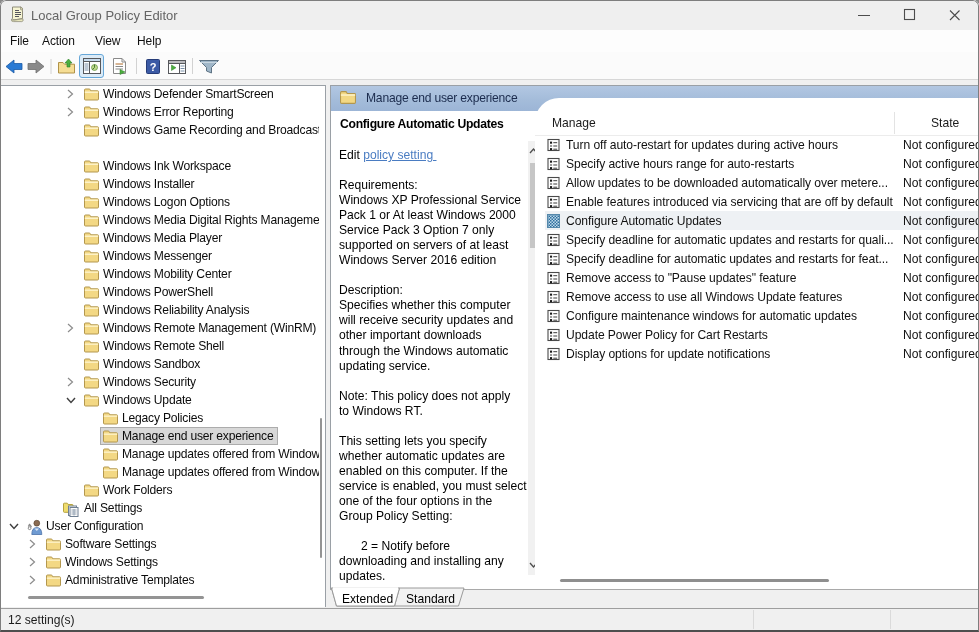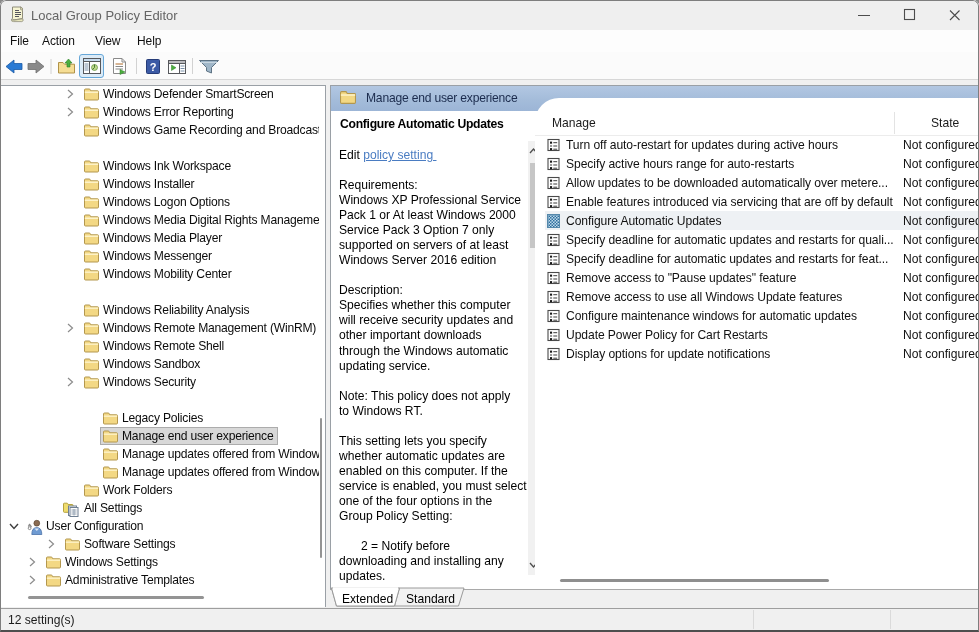--- a/index.html
+++ b/index.html
@@ -166,20 +166,27 @@
 </svg>
         <div class="txt" style="left:102px;top:2px;font-size:12.1px;letter-spacing:-0.2px;color:#0b0b0b;">Windows Mobility Center</div>
       </div>
       <div style="position:absolute;left:0;top:162px;width:318px;height:18px;">
         <svg width="15" height="13" viewBox="0 0 15 13" style="position:absolute;left:83px;top:2.5px;">
  <path d="M0.5 2 Q0.5 1 1.5 1 L5.2 1 Q6 1 6.3 1.8 L6.8 2.8 L13.7 2.8 Q14.5 2.8 14.5 3.7 L14.5 11 Q14.5 12 13.5 12 L1.5 12 Q0.5 12 0.5 11 Z" fill="#f3d884" stroke="#b3974e" stroke-width="1"></path>
  <path d="M0.8 4.2 L14.2 4.2" stroke="#fdf2c8" stroke-width="1.4"></path>
 </svg>
         <div class="txt" style="left:102px;top:2px;font-size:12.1px;letter-spacing:-0.2px;color:#0b0b0b;">Windows Messenger</div>
       </div>
+      <div style="position:absolute;left:0;top:198px;width:318px;height:18px;">
+        <svg width="15" height="13" viewBox="0 0 15 13" style="position:absolute;left:83px;top:2.5px;">
+ <path d="M0.5 2 Q0.5 1 1.5 1 L5.2 1 Q6 1 6.3 1.8 L6.8 2.8 L13.7 2.8 Q14.5 2.8 14.5 3.7 L14.5 11 Q14.5 12 13.5 12 L1.5 12 Q0.5 12 0.5 11 Z" fill="#f3d884" stroke="#b3974e" stroke-width="1"></path>
+ <path d="M0.8 4.2 L14.2 4.2" stroke="#fdf2c8" stroke-width="1.4"></path>
+</svg>
+        <div class="txt" style="left:102px;top:2px;font-size:12.1px;letter-spacing:-0.2px;color:#0b0b0b;">Windows PowerShell</div>
+      </div>
       <div style="position:absolute;left:0;top:216px;width:318px;height:18px;">
         <svg width="15" height="13" viewBox="0 0 15 13" style="position:absolute;left:83px;top:2.5px;">
  <path d="M0.5 2 Q0.5 1 1.5 1 L5.2 1 Q6 1 6.3 1.8 L6.8 2.8 L13.7 2.8 Q14.5 2.8 14.5 3.7 L14.5 11 Q14.5 12 13.5 12 L1.5 12 Q0.5 12 0.5 11 Z" fill="#f3d884" stroke="#b3974e" stroke-width="1"></path>
  <path d="M0.8 4.2 L14.2 4.2" stroke="#fdf2c8" stroke-width="1.4"></path>
 </svg>
         <div class="txt" style="left:102px;top:2px;font-size:12.1px;letter-spacing:-0.2px;color:#0b0b0b;">Windows Reliability Analysis</div>
       </div>
       <div style="position:absolute;left:0;top:234px;width:318px;height:18px;">
         <svg width="8" height="10" viewBox="0 0 8 10" style="position:absolute;left:65px;top:4px;">
           <path d="M2 1 L6.5 5 L2 9" fill="none" stroke="#8c8c8c" stroke-width="1.2"></path>
@@ -206,20 +213,30 @@
       </div>
       <div style="position:absolute;left:0;top:288px;width:318px;height:18px;">
         <svg width="8" height="10" viewBox="0 0 8 10" style="position:absolute;left:65px;top:4px;">
           <path d="M2 1 L6.5 5 L2 9" fill="none" stroke="#8c8c8c" stroke-width="1.2"></path>
         </svg>
         <svg width="15" height="13" viewBox="0 0 15 13" style="position:absolute;left:83px;top:2.5px;">
  <path d="M0.5 2 Q0.5 1 1.5 1 L5.2 1 Q6 1 6.3 1.8 L6.8 2.8 L13.7 2.8 Q14.5 2.8 14.5 3.7 L14.5 11 Q14.5 12 13.5 12 L1.5 12 Q0.5 12 0.5 11 Z" fill="#f3d884" stroke="#b3974e" stroke-width="1"></path>
  <path d="M0.8 4.2 L14.2 4.2" stroke="#fdf2c8" stroke-width="1.4"></path>
 </svg>
         <div class="txt" style="left:102px;top:2px;font-size:12.1px;letter-spacing:-0.2px;color:#0b0b0b;">Windows Security</div>
+      </div>
+      <div style="position:absolute;left:0;top:306px;width:318px;height:18px;">
+        <svg width="10" height="9" viewBox="0 0 10 9" style="position:absolute;left:65px;top:5px;">
+          <path d="M1 2 L5 6.5 L9 2" fill="none" stroke="#3f3f3f" stroke-width="1.4"></path>
+        </svg>
+        <svg width="15" height="13" viewBox="0 0 15 13" style="position:absolute;left:83px;top:2.5px;">
+ <path d="M0.5 2 Q0.5 1 1.5 1 L5.2 1 Q6 1 6.3 1.8 L6.8 2.8 L13.7 2.8 Q14.5 2.8 14.5 3.7 L14.5 11 Q14.5 12 13.5 12 L1.5 12 Q0.5 12 0.5 11 Z" fill="#f3d884" stroke="#b3974e" stroke-width="1"></path>
+ <path d="M0.8 4.2 L14.2 4.2" stroke="#fdf2c8" stroke-width="1.4"></path>
+</svg>
+        <div class="txt" style="left:102px;top:2px;font-size:12.1px;letter-spacing:-0.2px;color:#0b0b0b;">Windows Update</div>
       </div>
       <div style="position:absolute;left:0;top:324px;width:318px;height:18px;">
         <svg width="15" height="13" viewBox="0 0 15 13" style="position:absolute;left:102px;top:2.5px;">
  <path d="M0.5 2 Q0.5 1 1.5 1 L5.2 1 Q6 1 6.3 1.8 L6.8 2.8 L13.7 2.8 Q14.5 2.8 14.5 3.7 L14.5 11 Q14.5 12 13.5 12 L1.5 12 Q0.5 12 0.5 11 Z" fill="#f3d884" stroke="#b3974e" stroke-width="1"></path>
  <path d="M0.8 4.2 L14.2 4.2" stroke="#fdf2c8" stroke-width="1.4"></path>
 </svg>
         <div class="txt" style="left:121px;top:2px;font-size:12.1px;letter-spacing:-0.2px;color:#0b0b0b;">Legacy Policies</div>
       </div>
       <div style="position:absolute;left:0;top:342px;width:318px;height:18px;">
         <svg width="15" height="13" viewBox="0 0 15 13" style="position:absolute;left:102px;top:2.5px;">
@@ -277,21 +294,21 @@
             <line x1="2" y1="6" x2="4.5" y2="9"></line>
             <line x1="1.2" y1="8.5" x2="3" y2="6.3"></line>
           </g>
  <circle cx="2.6" cy="10.2" r="1.4" fill="none" stroke="#8a8a8a" stroke-width="1"></circle>
  <circle cx="9.8" cy="5.2" r="2.9" fill="#8a6b52" stroke="#5f4a36" stroke-width="0.7"></circle>
  <path d="M4.8 16.5 Q4.8 9.6 9.8 9.6 Q14.8 9.6 14.8 16.5 Z" fill="#6f9bd2" stroke="#4a71a8" stroke-width="0.8"></path>
  <path d="M7.5 10.5 L9.8 13 L12.1 10.5" fill="#dce8f5" stroke="none"></path>
 </svg>
         <div class="txt" style="left:45px;top:2px;font-size:12.1px;letter-spacing:-0.2px;color:#0b0b0b;">User Configuration</div>
       </div>
-      <div style="position:absolute;left:0;top:450px;width:318px;height:18px;margin-left:19px;">
+      <div style="position:absolute;left:0;top:450px;width:318px;height:18px;">
         <svg width="8" height="10" viewBox="0 0 8 10" style="position:absolute;left:27px;top:4px;">
           <path d="M2 1 L6.5 5 L2 9" fill="none" stroke="#8c8c8c" stroke-width="1.2"></path>
         </svg>
         <svg width="15" height="13" viewBox="0 0 15 13" style="position:absolute;left:45px;top:2.5px;">
  <path d="M0.5 2 Q0.5 1 1.5 1 L5.2 1 Q6 1 6.3 1.8 L6.8 2.8 L13.7 2.8 Q14.5 2.8 14.5 3.7 L14.5 11 Q14.5 12 13.5 12 L1.5 12 Q0.5 12 0.5 11 Z" fill="#f3d884" stroke="#b3974e" stroke-width="1"></path>
  <path d="M0.8 4.2 L14.2 4.2" stroke="#fdf2c8" stroke-width="1.4"></path>
 </svg>
         <div class="txt" style="left:64px;top:2px;font-size:12.1px;letter-spacing:-0.2px;color:#0b0b0b;">Software Settings</div>
       </div>
       <div style="position:absolute;left:0;top:468px;width:318px;height:18px;">

